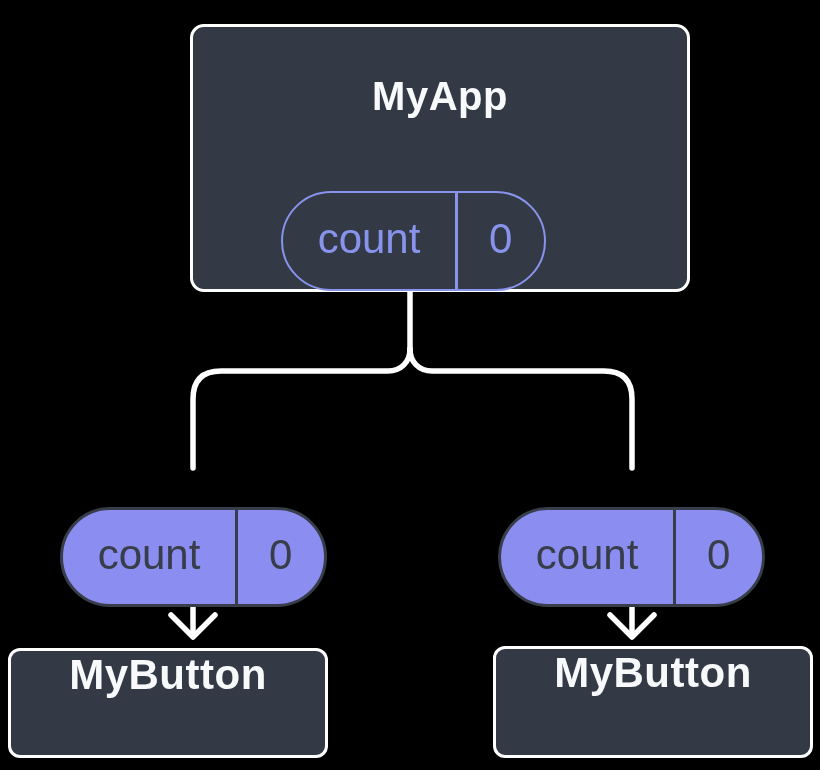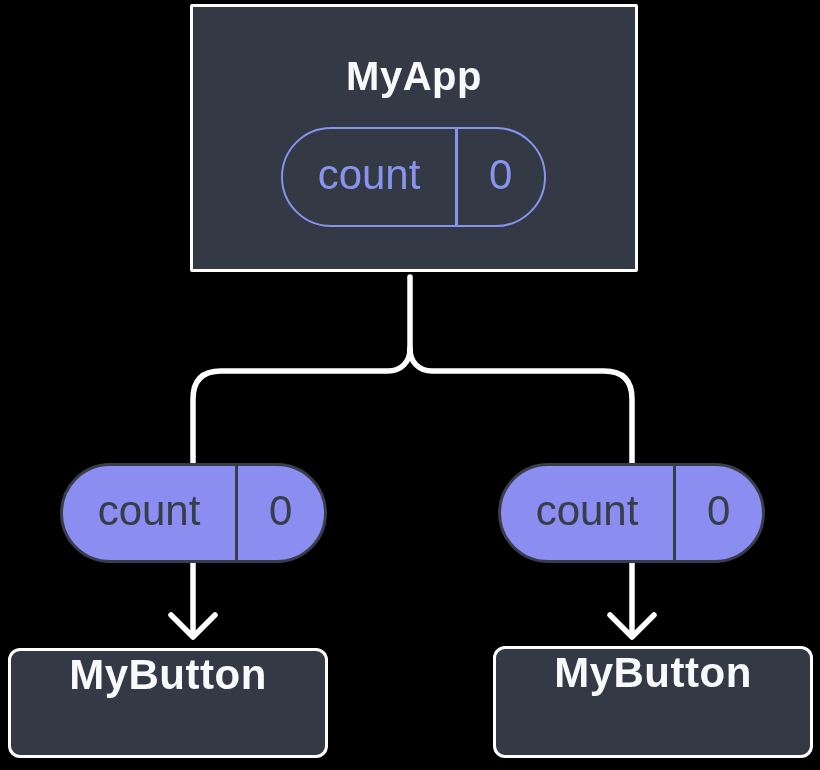--- a/index.html
+++ b/index.html
@@ -37,42 +37,43 @@
     stroke-linecap: round;
     stroke-linejoin: round;
   }
 
   .card {
     position: absolute;
     background: var(--card);
     border: 3px solid var(--card-border);
   }
   .card-root {
-    left: 190px; top: 4px;
-    width: 448px; height: 268px;
-    border-radius: 2px;
+    left: 190px; top: 24px;
+    width: 500px; height: 268px;
+    border-radius: 14px;
   }
   .card-title {
     position: absolute;
     left: 0; right: 0; top: 46px;
     text-align: center;
     font-size: 40px;
     font-weight: bold;
     line-height: 46px;
     color: var(--light-text);
     letter-spacing: 0.5px;
   }
 
   .pill {
     position: absolute;
     display: flex;
     align-items: stretch;
     border-radius: 50px;
     overflow: hidden;
     font-size: 42px;
+    margin-top: 44px;
   }
   .pill-outlined {
     left: 88px; top: 120px;          
     width: 265px; height: 100px;
     border: 2.5px solid var(--purple-stroke);
     background: transparent;
     color: var(--purple-stroke);
   }
   .pill-filled {
     width: 267px; height: 100px;

